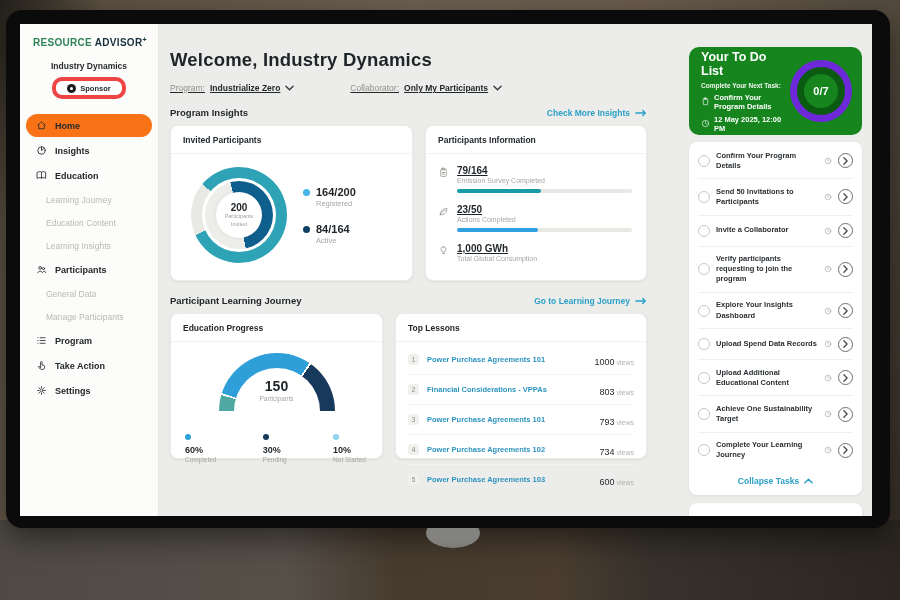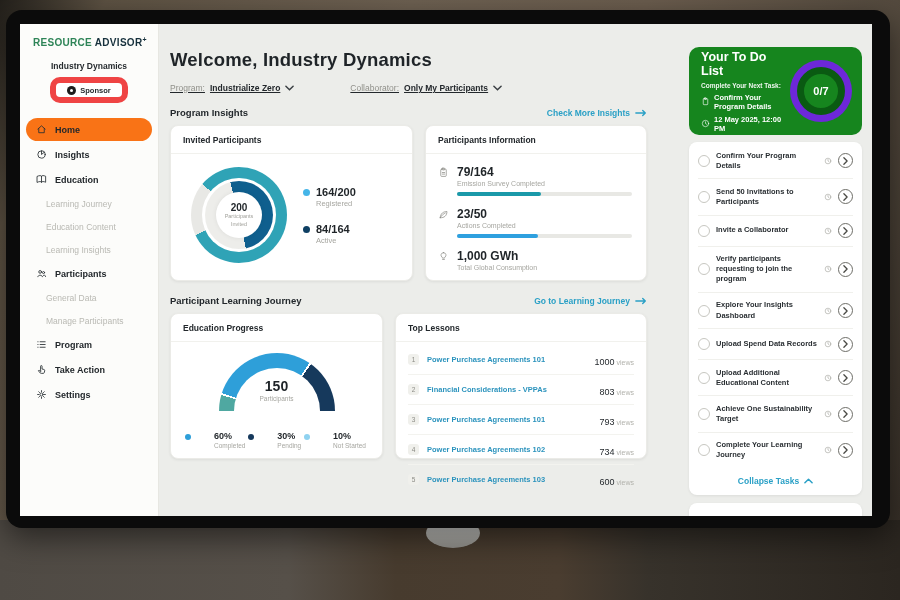--- a/index.html
+++ b/index.html
@@ -14,21 +14,21 @@
     border-radius:16px;box-shadow:0 10px 30px rgba(0,0,0,.5);}
   .screen{position:absolute;left:14px;top:14px;width:852px;height:492px;background:#ecedea;
     overflow:hidden;color:#23282c;}
 
   
   .sidebar{position:absolute;left:0;top:0;bottom:0;width:138px;background:#fcfcfa;border-right:1px solid #e7e7e2;}
   .logo{margin:12px 0 0 13px;font-size:10px;font-weight:bold;letter-spacing:.3px;}
   .logo .lp{color:#2e8457;} .logo .ls{color:#16303c;}
   .logo .plus{color:#16303c;font-size:7px;vertical-align:super;}
   .org{text-align:center;font-size:8.5px;font-weight:bold;margin-top:13px;color:#262b2f;}
-  .sponsor{width:58px;margin:6px auto 0;border:6px solid #ef4444;border-radius:10px;display:flex;
+  .sponsor{width:58px;margin:6px auto 0;border:4px solid #ef4444;border-radius:10px;display:flex;
     align-items:center;justify-content:center;gap:4px;padding:2.5px 4px;font-size:7.5px;font-weight:bold;cursor:pointer;background:#fff;}
   .sponsor-dot{width:9px;height:9px;border-radius:50%;background:#1d1d1d;position:relative;}
   .sponsor-dot:after{content:"";position:absolute;left:3px;top:3px;width:3px;height:3px;border-radius:50%;background:#fff;}
   .nav{margin-top:15px;}
   .nav-item{display:flex;align-items:center;gap:8px;height:23px;margin:0 6px 2px;padding-left:10px;
     font-size:9px;font-weight:bold;color:#23282c;cursor:pointer;border-radius:12px;}
   .nav-item.sub{padding-left:20px;color:#b9b9b3;font-weight:normal;font-size:8.5px;height:21px;}
   .nav-item.active{background:#f97316;}
   .nav-icon{display:flex;}
   .nav-icon svg{width:11px;height:11px;stroke:#2a3034;fill:none;stroke-width:1.9;stroke-linecap:round;stroke-linejoin:round;}
@@ -67,34 +67,34 @@
   .leg-item{display:flex;gap:6px;}
   .leg-dot{width:7px;height:7px;border-radius:50%;margin-top:3px;flex-shrink:0;}
   .leg-val{font-size:11px;font-weight:bold;color:#1f2428;}
   .leg-lab{font-size:7.5px;color:#a6a6a0;margin-top:1px;}
 
   .info-body{padding:11px 14px 0 12px;}
   .info-row{display:flex;gap:8px;margin-bottom:11px;}
   .info-icon{display:flex;}
   .info-icon svg{width:11px;height:11px;stroke:#8b8b85;fill:none;stroke-width:1.6;margin-top:2px;stroke-linecap:round;stroke-linejoin:round;}
   .info-content{flex:1;}
-  .info-val{font-size:12px;font-weight:bold;color:#1f2428;}
+  .info-val{font-size:10px;font-weight:bold;color:#1f2428;text-decoration:underline;}
   .info-lab{font-size:7px;color:#a6a6a0;margin-top:1px;}
   .bar-track{width:100%;height:4px;border-radius:2px;background:#e8e8e4;margin-top:5px;}
   .bar-fill{height:100%;border-radius:2px;}
 
   .gauge-zone{position:relative;height:74px;margin-top:9px;}
   .gauge-wrap{position:absolute;left:50%;transform:translateX(-50%);top:2px;width:116px;height:58px;overflow:hidden;}
   .gauge-circle{position:absolute;top:0;left:0;width:116px;height:116px;border-radius:50%;}
   .gauge-hole{position:absolute;top:15px;left:15px;width:86px;height:86px;border-radius:50%;background:#fff;}
   .gauge-center{position:absolute;left:0;right:0;top:27px;text-align:center;}
   .g-val{font-size:14px;font-weight:bold;color:#1f2428;}
   .g-lab{font-size:6.5px;color:#a6a6a0;margin-top:1px;}
   .g-legend{display:flex;justify-content:space-between;padding:6px 16px 0 14px;}
-  .g-leg-item{display:flex;gap:23px;}
+  .g-leg-item{display:flex;gap:5px;flex-direction:column;}
   .g-dot{width:6px;height:6px;border-radius:50%;margin-top:2.5px;flex-shrink:0;}
   .g-pct{font-size:9px;font-weight:bold;color:#1f2428;}
   .g-leg-lab{font-size:6.5px;color:#a6a6a0;margin-top:1px;}
 
   .lesson-rows{padding:3px 12px 0;}
   .lesson-row{display:flex;align-items:center;gap:8px;padding:5.5px 0;border-bottom:1px solid #f3f3ef;}
   .lesson-row:last-child{border-bottom:none;}
   .rank{width:11px;height:11px;border-radius:3px;background:#f0f0ec;color:#8b8b85;font-size:6.5px;
     display:flex;align-items:center;justify-content:center;flex-shrink:0;}
   .lesson-title{flex:1;font-size:7.5px;font-weight:bold;color:#2b93bd;cursor:pointer;}

